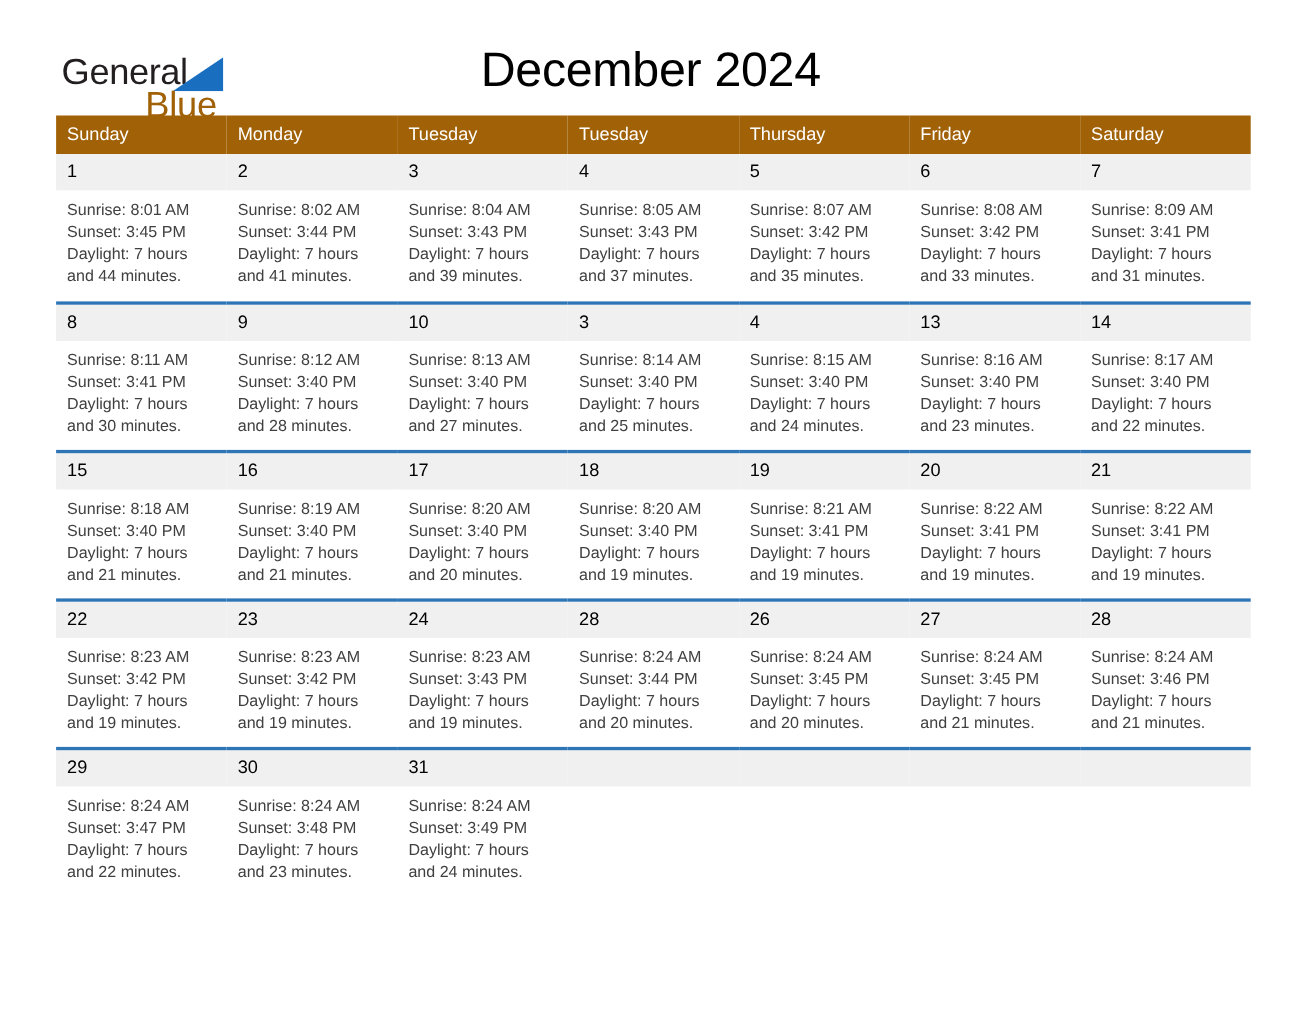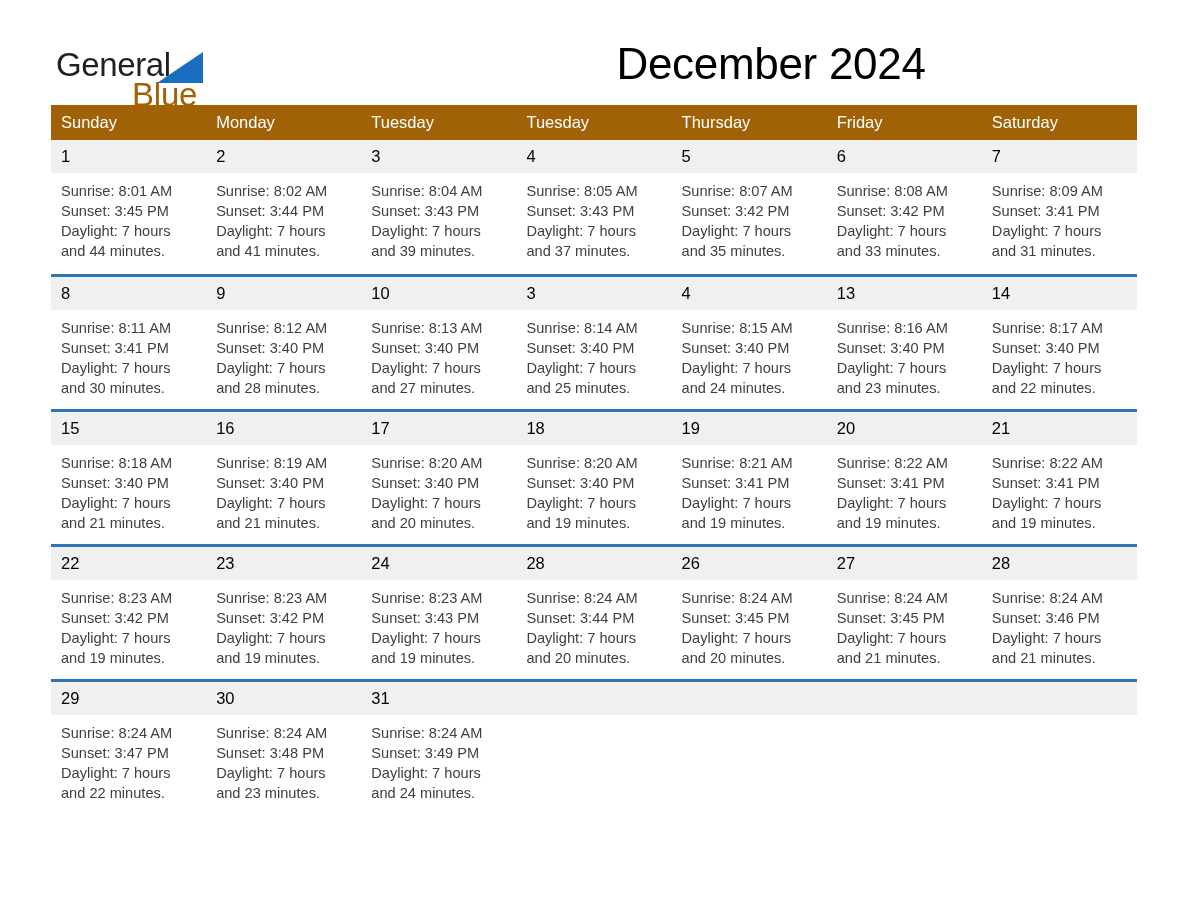--- a/index.html
+++ b/index.html
@@ -20,21 +20,21 @@
     position: relative;
     width: 1188px;
     height: 918px;
     padding: 0;
   }
 
   
   .header {
     position: relative;
     height: 105px;
-    margin: 0 67px 0 51px;
+    margin: 0 51px 0 51px;
   }
 
   .logo {
     position: absolute;
     left: 5px;
     top: 48px;
     width: 260px;
     height: 70px;
   }
   .logo-general {
@@ -61,21 +61,21 @@
     font-size: 33px;
     letter-spacing: -0.2px;
     color: #a16207;
     line-height: 34px;
   }
 
   .title-block {
     position: absolute;
     right: 0;
     top: 0;
-    text-align: center;
+    text-align: left;
     width: 700px;
   }
   .month-title {
     font-size: 44px;
     line-height: 52px;
     color: #000000;
     font-weight: normal;
     margin: 0;
     padding-top: 38px;
     letter-spacing: -0.3px;

